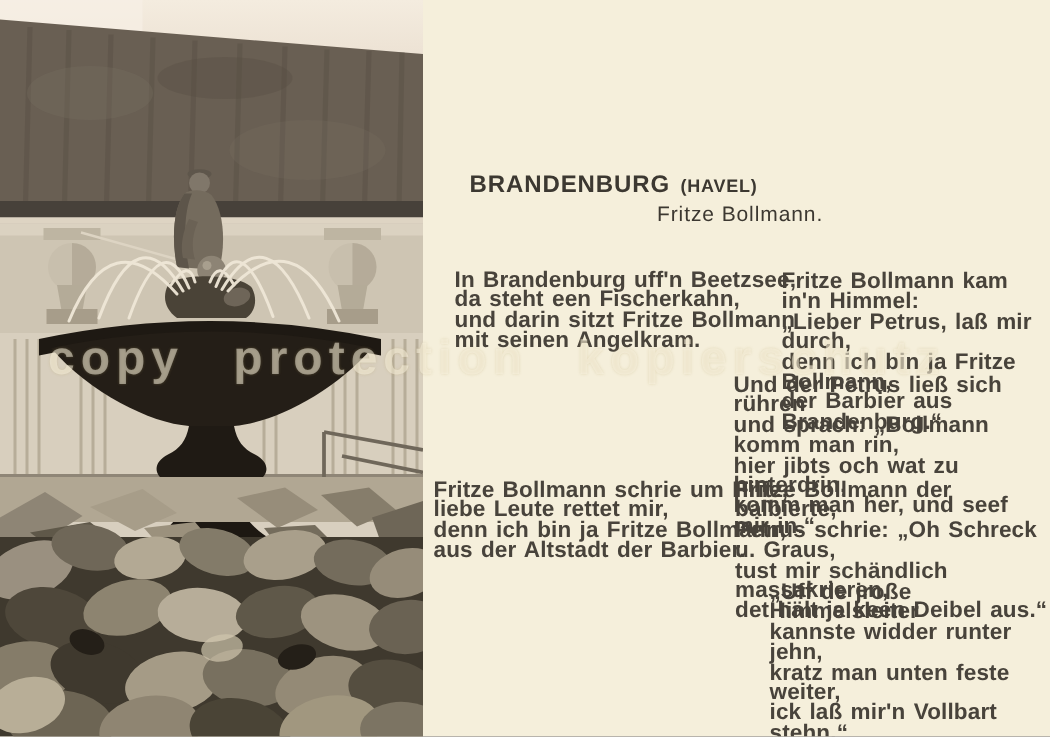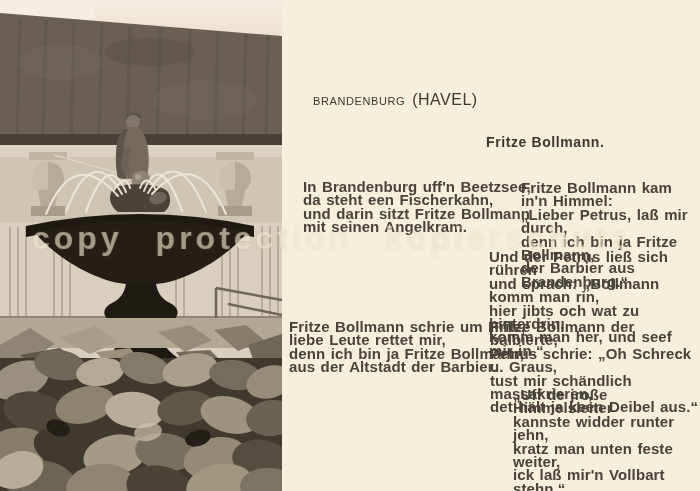--- a/index.html
+++ b/index.html
@@ -2,23 +2,23 @@
 <html><head>
 <meta charset="utf-8">
 <style>
   html,body{margin:0;padding:0;background:#888;}
   .card{
     position:relative;width:700px;height:491px;overflow:hidden;
     background:#f5efdb;font-family:"Liberation Sans",sans-serif;
   }
   .photo{position:absolute;left:0;top:0;display:block;}
   .header{position:absolute;left:313px;top:91px;display:flex;align-items:baseline;gap:7px;color:#3c3831;}
-  .region{font-size:11px;font-weight:normal;letter-spacing:0.6px;}
-  .region-suffix{font-size:16px;font-weight:normal;letter-spacing:0.5px;}
-  .poem-title{position:absolute;left:438px;top:134px;font-size:14px;font-weight:bold;letter-spacing:0.6px;color:#3c3831;margin-left:48px;}
+  .region{font-size:16px;font-weight:bold;letter-spacing:0.6px;margin-top:24px;}
+  .region-suffix{font-size:12px;font-weight:bold;letter-spacing:0.5px;}
+  .poem-title{position:absolute;left:438px;top:134px;font-size:14px;font-weight:normal;letter-spacing:0.6px;color:#3c3831;}
   .stanza{
     position:absolute;font-size:15px;font-weight:bold;line-height:13.4px;
     color:#48433b;white-space:pre-line;letter-spacing:0.1px;word-spacing:1.2px;
   }
   .watermark{
     position:absolute;left:32px;top:220px;font-size:32px;font-weight:bold;
     letter-spacing:4px;word-spacing:20px;white-space:nowrap;
     color:rgba(252,246,230,0.50);
     text-shadow:0 0 2px rgba(186,164,104,0.30);
     pointer-events:none;

